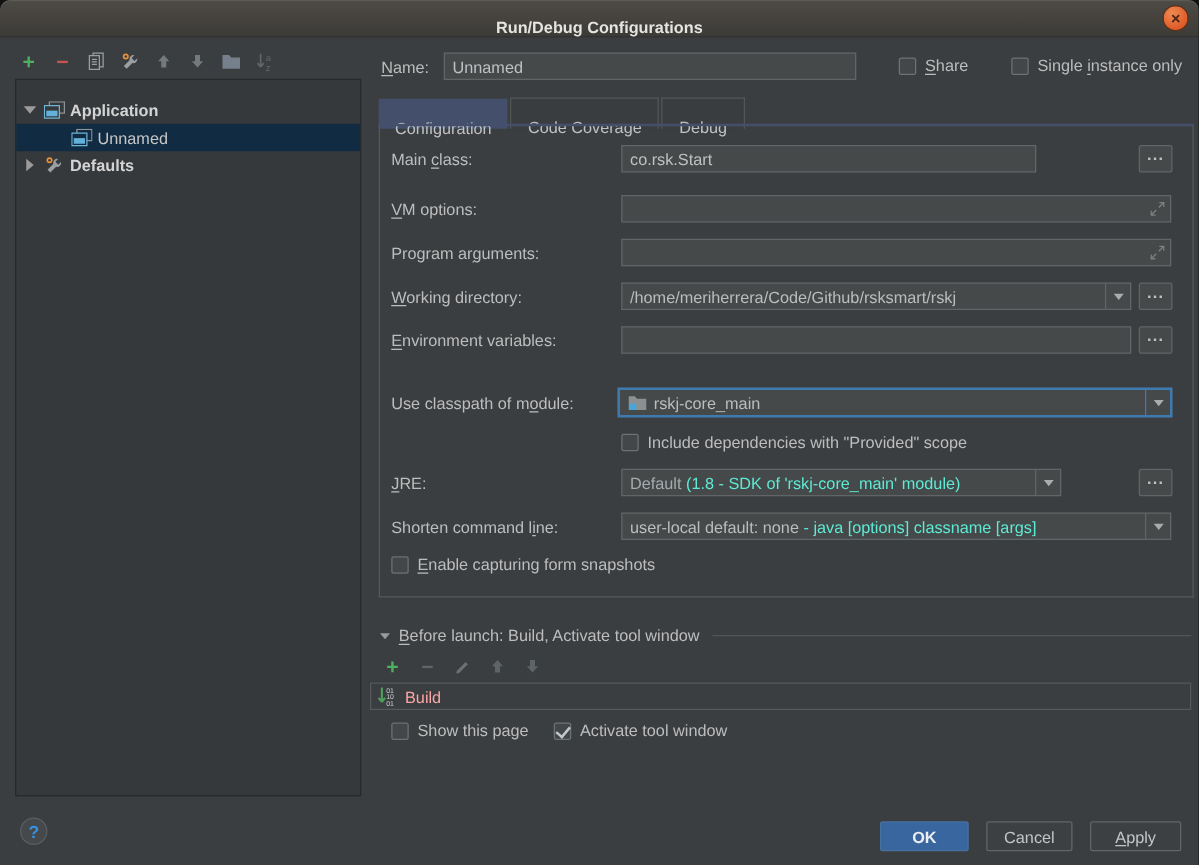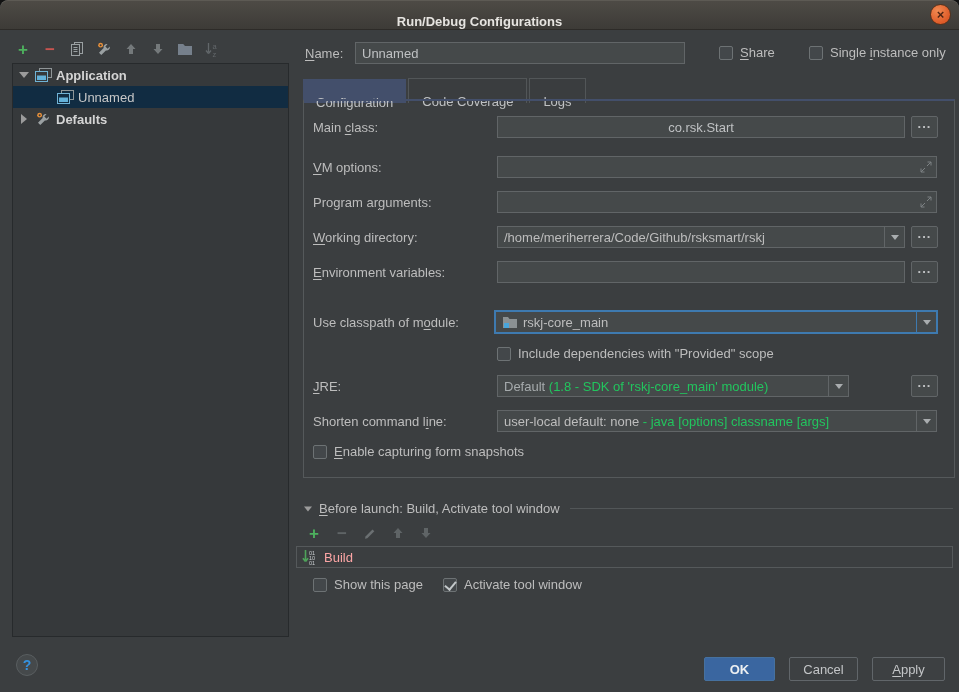--- a/index.html
+++ b/index.html
@@ -43,21 +43,21 @@
     font-weight:bold;letter-spacing:1px;line-height:0.4;padding-bottom:7px;}
   .expand-ic{position:absolute;right:4px;top:4px;}
   .combo{position:absolute;height:22px;background:#45494a;border:1px solid #616567;
     display:flex;align-items:center;cursor:pointer;}
   .combo .cval{flex:1;display:flex;align-items:center;padding:0 6px;overflow:hidden;white-space:nowrap;}
   .combo .carrow{width:20px;align-self:stretch;border-left:1px solid #616567;
     display:flex;align-items:center;justify-content:center;}
   .combo.focused{border:2px solid var(--c-accent,#3e7ab0);}
   .combo.focused .carrow{border-left:1px solid var(--c-accent,#3e7ab0);}
   .tri-sm{width:0;height:0;border-left:4px solid transparent;border-right:4px solid transparent;border-top:5px solid #a9adaf;}
-  .dimtext{color:#22c55e;}
+  .dimtext{color:#5eead4;}
   .jre-main{color:#a6abad;}
   
   .tabs{position:absolute;left:303px;top:78px;display:flex;align-items:flex-end;}
   .tab{height:21px;line-height:21px;padding:12px 13px;background:#3a3d3f;border:1px solid #525658;
     border-bottom:none;margin-right:2px;cursor:pointer;color:#bfc1c3;text-align:center;}
   .tab.selected{height:23px;line-height:23px;background:var(--c-tab_selected,#434f6b);border:none;}
   .form-panel{position:absolute;left:303px;top:99px;width:652px;height:379px;
     border:1px solid #55595b;border-top:2px solid var(--c-tab_selected,#434f6b);}
   
   .checkbox{display:inline-block;width:14px;height:14px;background:#43474a;border:1px solid #6d7274;
@@ -144,21 +144,21 @@
           <svg width="16" height="16" viewBox="0 0 16 16">
             <path d="M4.5 2v9M4.5 12.5L2 9.5m2.5 3L7 9.5" stroke="#62676a" stroke-width="1.3" fill="none"></path>
             <text x="8.5" y="8" font-size="7.5" fill="#62676a">a</text>
             <text x="8.5" y="15.5" font-size="7.5" fill="#62676a">z</text>
           </svg>
         </span>
       </div>
   </div>
 
   <div class="tree-panel">
-    <div class="tree-row" style="margin-top:0;">
+    <div class="tree-row" style="margin-top:13px;">
       <span class="tw">
           <span class="tri-down"></span>
         </span>
       <span>
           <svg width="17" height="15" viewBox="0 0 17 15">
             <rect x="4.5" y="0.5" width="12" height="9" fill="none" stroke="#8f9597"></rect>
             <rect x="0.5" y="3.5" width="12" height="10" fill="#36393b" stroke="#6fb3d6"></rect>
             <rect x="2" y="7.5" width="9" height="4.5" fill="#63b1d9"></rect>
           </svg>
         </span>
@@ -199,27 +199,27 @@
     <span><u>S</u>hare</span>
   </div>
   <div class="cbrow" style="left:795px;top:45px;margin-left:14px;">
     <span class="checkbox"></span>
     <span>Single <u>i</u>nstance only</span>
   </div>
 
   <div class="tabs">
     <div class="tab selected"><span>Configuration</span></div>
     <div class="tab"><span>Code Coverage</span></div>
-    <div class="tab"><span>Logs</span></div>
+    <div class="tab"><span>Debug</span></div>
   </div>
 
   <div class="form-panel"></div>
 
   <span class="rlabel" style="left:313px;top:120px;">Main <u>c</u>lass:</span>
-  <div class="textfield" style="left:497px;top:116px;width:408px;justify-content:center;">
+  <div class="textfield" style="left:497px;top:116px;width:332px;">
     <span>co.rsk.Start</span>
   </div>
   <div class="browse-btn" style="left:911px;top:116px;">
       <span>...</span>
     </div>
 
   <span class="rlabel" style="left:313px;top:160px;"><u>V</u>M options:</span>
   <div class="textfield" style="left:497px;top:156px;width:440px;">
     <span></span>
     <span class="expand-ic">

